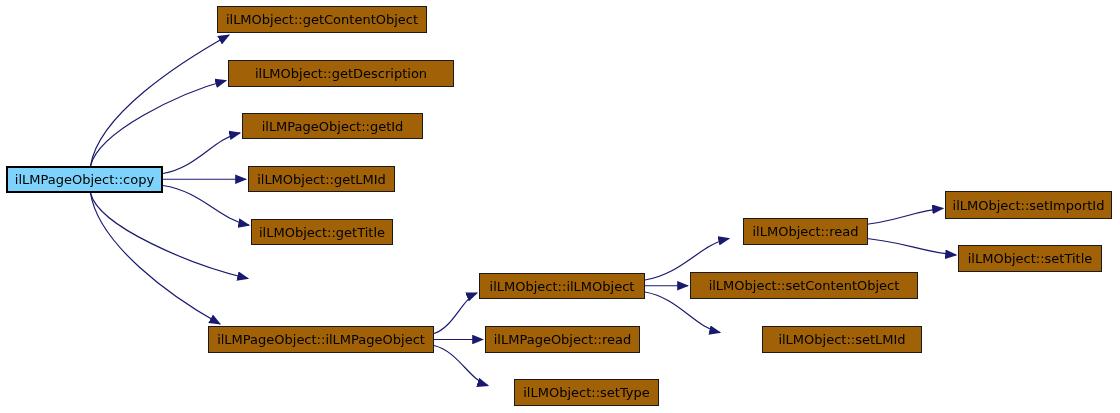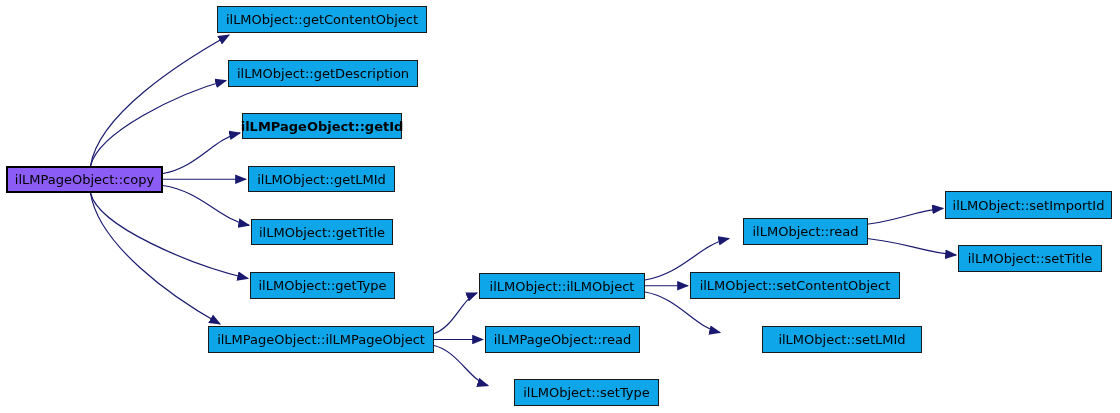--- a/index.html
+++ b/index.html
@@ -19,32 +19,32 @@
     position: absolute;
     left: 0;
     top: 0;
     width: 1120px;
     height: 413px;
     pointer-events: none;
   }
   .node {
     position: absolute;
     box-sizing: border-box;
-    background: #0ea5e9;
+    background: #a16207;
     border: 1px solid #1a1a1a;
     display: flex;
     align-items: center;
     justify-content: center;
     font-size: 13px;
     color: #000000;
     white-space: nowrap;
     cursor: pointer;
   }
   .node.highlighted {
-    background: #8b5cf6;
+    background: #7dd3fc;
     border: 2px solid #000000;
   }
   .node-label {
     pointer-events: none;
   }
 </style>
 </head>
 <body>
 
 <div id="canvas">
@@ -70,51 +70,48 @@
       <path d="M856,225.5 C895.15,222.94175 912.55,211.00324999999998 943,208.445" fill="none" stroke="#191970" stroke-width="1.2" marker-end="url(#arrow)"></path>
       <path d="M856,237.5 C901,240.1235 921,252.3665 956,254.99" fill="none" stroke="#191970" stroke-width="1.2" marker-end="url(#arrow)"></path>
     </svg>
 
 <div class="node highlighted" style="left: 6px; top: 166px; width: 157px; height: 27px;">
       <span class="node-label">ilLMPageObject::copy</span>
     </div>
     <div class="node" style="left: 217px; top: 6px; width: 210px; height: 27px;">
       <span class="node-label">ilLMObject::getContentObject</span>
     </div>
-    <div class="node" style="left: 228px; top: 60px; width: 190px; height: 27px;">
+    <div class="node" style="left: 228px; top: 60px; width: 226px; height: 27px;">
       <span class="node-label">ilLMObject::getDescription</span>
     </div>
-    <div class="node" style="left: 242px; top: 113px; width: 160px; height: 26px; font-weight: bold;">
+    <div class="node" style="left: 242px; top: 113px; width: 181px; height: 26px;">
       <span class="node-label">ilLMPageObject::getId</span>
     </div>
     <div class="node" style="left: 251px; top: 219px; width: 142px; height: 26px;">
       <span class="node-label">ilLMObject::getTitle</span>
     </div>
     <div class="node" style="left: 248px; top: 166px; width: 147px; height: 26px;">
       <span class="node-label">ilLMObject::getLMId</span>
-    </div>
-    <div class="node" style="left: 250px; top: 272px; width: 145px; height: 27px;">
-      <span class="node-label">ilLMObject::getType</span>
     </div>
     <div class="node" style="left: 208px; top: 326px; width: 226px; height: 27px; text-align: center;">
       <span class="node-label">ilLMPageObject::ilLMPageObject</span>
     </div>
     <div class="node" style="left: 479px; top: 273px; width: 166px; height: 26px;">
       <span class="node-label">ilLMObject::ilLMObject</span>
     </div>
     <div class="node" style="left: 485px; top: 326px; width: 155px; height: 27px;">
       <span class="node-label">ilLMPageObject::read</span>
     </div>
     <div class="node" style="left: 490px; top: 379px; width: 145px; height: 27px; margin-left: 24px;">
       <span class="node-label">ilLMObject::setType</span>
     </div>
     <div class="node" style="left: 731px; top: 218px; width: 125px; height: 27px; margin-left: 12px;">
       <span class="node-label">ilLMObject::read</span>
     </div>
-    <div class="node" style="left: 690px; top: 272px; width: 210px; height: 27px;">
+    <div class="node" style="left: 690px; top: 272px; width: 228px; height: 27px;">
       <span class="node-label">ilLMObject::setContentObject</span>
     </div>
     <div class="node" style="left: 722px; top: 326px; width: 160px; height: 27px; margin-left: 40px;">
       <span class="node-label">ilLMObject::setLMId</span>
     </div>
     <div class="node" style="left: 945px; top: 191px; width: 167px; height: 28px;">
       <span class="node-label">ilLMObject::setImportId</span>
     </div>
     <div class="node" style="left: 958px; top: 245px; width: 144px; height: 27px;">
       <span class="node-label">ilLMObject::setTitle</span>

